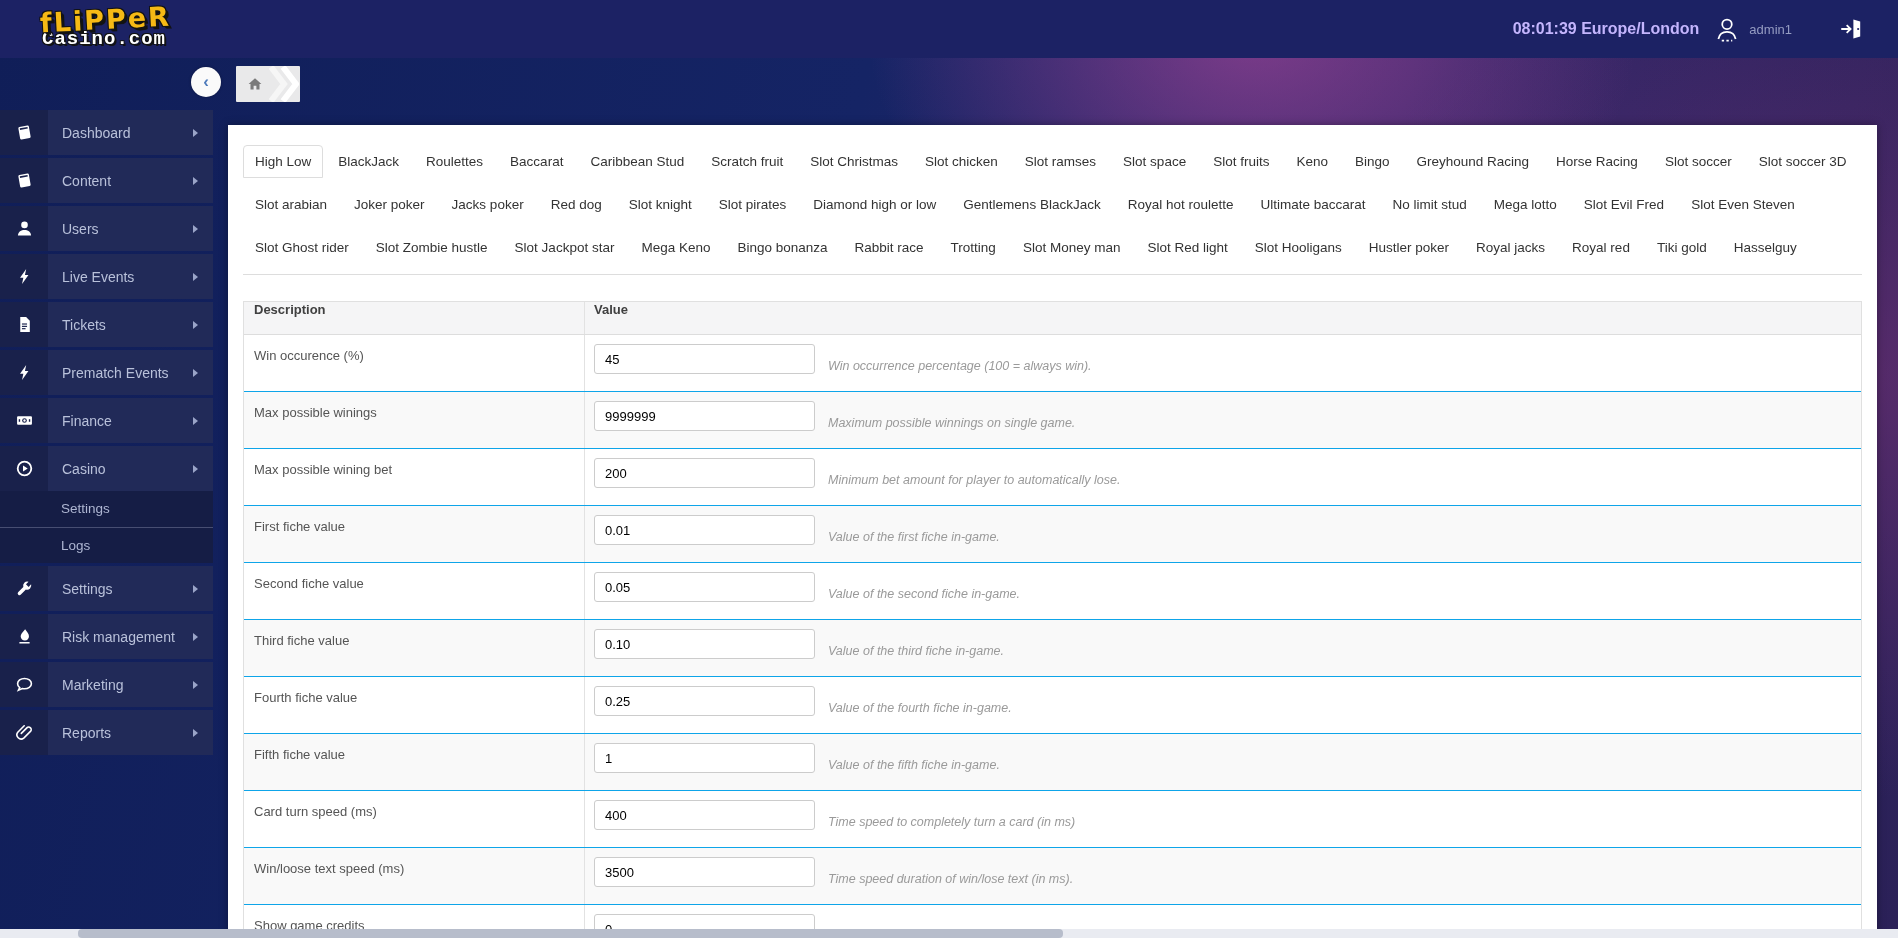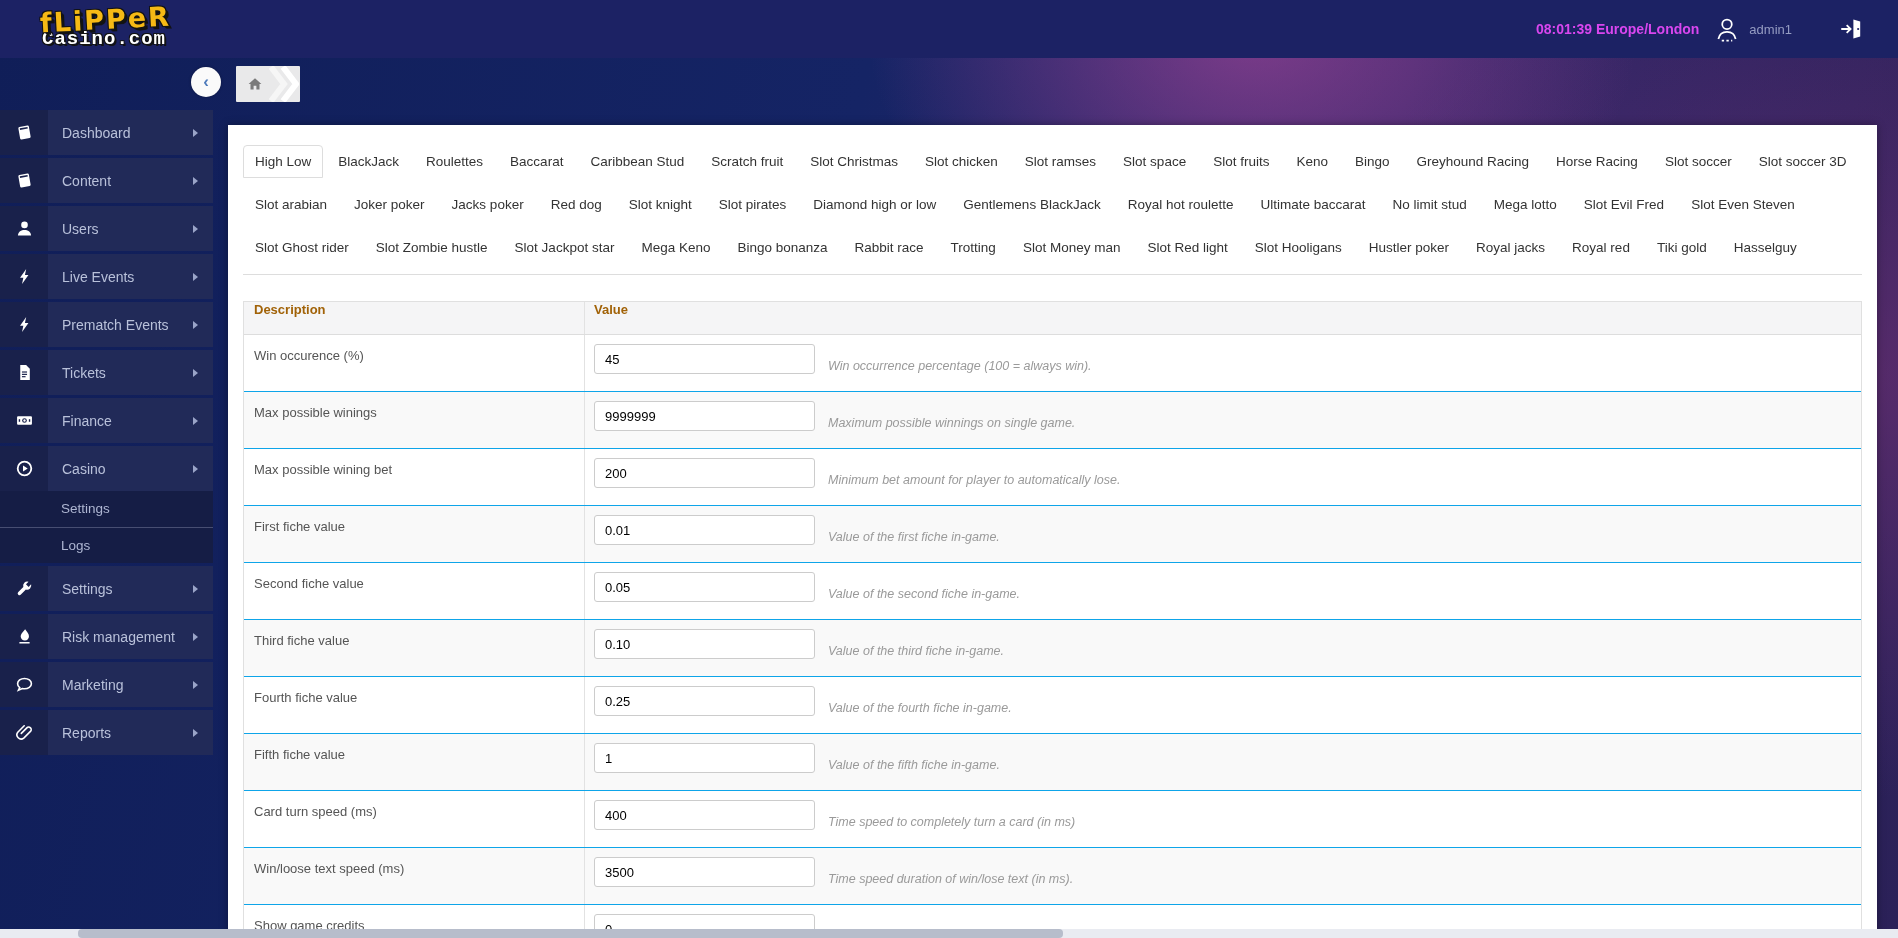--- a/index.html
+++ b/index.html
@@ -22,21 +22,21 @@
     font-family:"DejaVu Sans", sans-serif; font-weight:800; font-size:27px; letter-spacing:2px;
     color:#f6b915; transform:rotate(-3deg);
     text-shadow:2px 2px 0 #131313,-1px 1px 0 #131313,1px -1px 0 #131313,-1px -1px 0 #131313, 3px 3px 0 #131313;
   }
   .logo-bottom {
     font-family:Liberation Mono, monospace; font-weight:800; font-size:19px; letter-spacing:1px;
     color:#ffffff; margin-top:-7px; margin-left:2px;
     text-shadow:2px 2px 0 #131313,-1px 1px 0 #131313,1px -1px 0 #131313,-1px -1px 0 #131313;
   }
   .top-right { position:absolute; right:34px; top:0; height:58px; display:flex; align-items:center; }
-  .clock { color:#d946ef; font-size:14px; font-weight:bold; }
+  .clock { color:#c4b5fd; font-size:16px; font-weight:bold; }
   .bust { margin-left:14px; width:28px; height:28px; }
   .uname { margin-left:8px; color:#959cc2; font-size:13px; cursor:pointer; }
   .logout { margin-left:46px; width:26px; height:26px; cursor:pointer; }
 
   
   .sidebar { position:absolute; left:0; top:58px; width:213px; height:880px; z-index:4; padding-top:52px; }
   .side-item { position:relative; height:45px; margin-bottom:3px; display:flex; align-items:center; background:#212a58; cursor:pointer; }
   .side-ico { width:48px; height:45px; background:#19214b; display:flex; align-items:center; justify-content:center; flex:none; }
   .side-ico svg { width:17px; height:17px; }
   .side-label { padding-left:14px; color:#b9c1da; font-size:14px; flex:1; }
@@ -67,21 +67,21 @@
   .tab-bar { display:flex; flex-wrap:wrap; border-bottom:1px solid #ddd; }
   .tab {
     padding:8px 11px; margin:0 3px 10px 0; font-size:13.5px; color:#333; cursor:pointer; white-space:nowrap;
     border:1px solid transparent; border-radius:4px 4px 0 0;
   }
   .tab.active { background:#fff; border-color:#ddd; }
   .tab-break { flex-basis:100%; height:0; }
 
   .settings-table { margin-top:26px; border:1px solid #e0e0e0; border-bottom:none; }
   .thead { display:flex; background:#f5f5f6; border-bottom:1px solid #ddd; height:33px; align-items:center;
-           font-weight:bold; font-size:13px; color:#a16207; }
+           font-weight:bold; font-size:13px; color:#404040; }
   .col-desc { width:341px; padding-left:10px; flex:none; border-right:1px solid #e2e2e2; height:100%; }
   .col-value { flex:1; padding-left:9px; height:100%; }
   .trow { display:flex; height:57px; border-bottom:1px solid #0ea5e9; background:#fff; }
   .trow.striped { background:#f9f9f9; }
   .trow .col-desc { padding-top:13px; font-size:13px; color:#555; }
   .trow .col-value { display:flex; align-items:flex-start; padding-top:9px; }
   .val-input {
     width:221px; height:30px; border:1px solid #ccc; border-radius:3px; padding:0 10px;
     font-family:"Liberation Sans", sans-serif; font-size:13px; color:#000000; background:#fff; outline:none; flex:none;
   }
@@ -157,38 +157,38 @@
         <svg viewBox="0 0 16 16" fill="#fff">
           <path d="M9.6 1 3.8 9.2h3.1L5.7 15l6-8.5H8.4z"></path>
         </svg>
       </span>
       <span class="side-label">Live Events</span>
       <span class="caret"></span>
     </div>
     <div class="side-item">
       <span class="side-ico">
         <svg viewBox="0 0 16 16" fill="#fff">
-          <path d="M9.6 1 3.8 9.2h3.1L5.7 15l6-8.5H8.4z"></path>
-        </svg>
-      </span>
-      <span class="side-label">Prematch Events</span>
-      <span class="caret"></span>
-    </div>
-    <div class="side-item">
-      <span class="side-ico">
-        <svg viewBox="0 0 16 16" fill="#fff">
           <path d="M4 1h5.5L13 4.5V15H4z"></path>
           <g fill="#19214b">
             <rect x="5.6" y="7" width="4.8" height="1.1"></rect>
             <rect x="5.6" y="9.2" width="4.8" height="1.1"></rect>
             <rect x="5.6" y="11.4" width="3.4" height="1.1"></rect>
           </g>
         </svg>
       </span>
       <span class="side-label">Tickets</span>
+      <span class="caret"></span>
+    </div>
+    <div class="side-item">
+      <span class="side-ico">
+        <svg viewBox="0 0 16 16" fill="#fff">
+          <path d="M9.6 1 3.8 9.2h3.1L5.7 15l6-8.5H8.4z"></path>
+        </svg>
+      </span>
+      <span class="side-label">Prematch Events</span>
       <span class="caret"></span>
     </div>
     <div class="side-item">
       <span class="side-ico">
         <svg viewBox="0 0 16 16" fill="#fff">
           <rect x="1" y="4" width="14" height="8" rx="1"></rect>
           <circle cx="8" cy="8" r="2.2" fill="#19214b"></circle>
           <circle cx="8" cy="8" r="1.1" fill="#fff"></circle>
           <rect x="2.6" y="6.8" width="1.3" height="2.4" fill="#19214b"></rect>
           <rect x="12.1" y="6.8" width="1.3" height="2.4" fill="#19214b"></rect>

